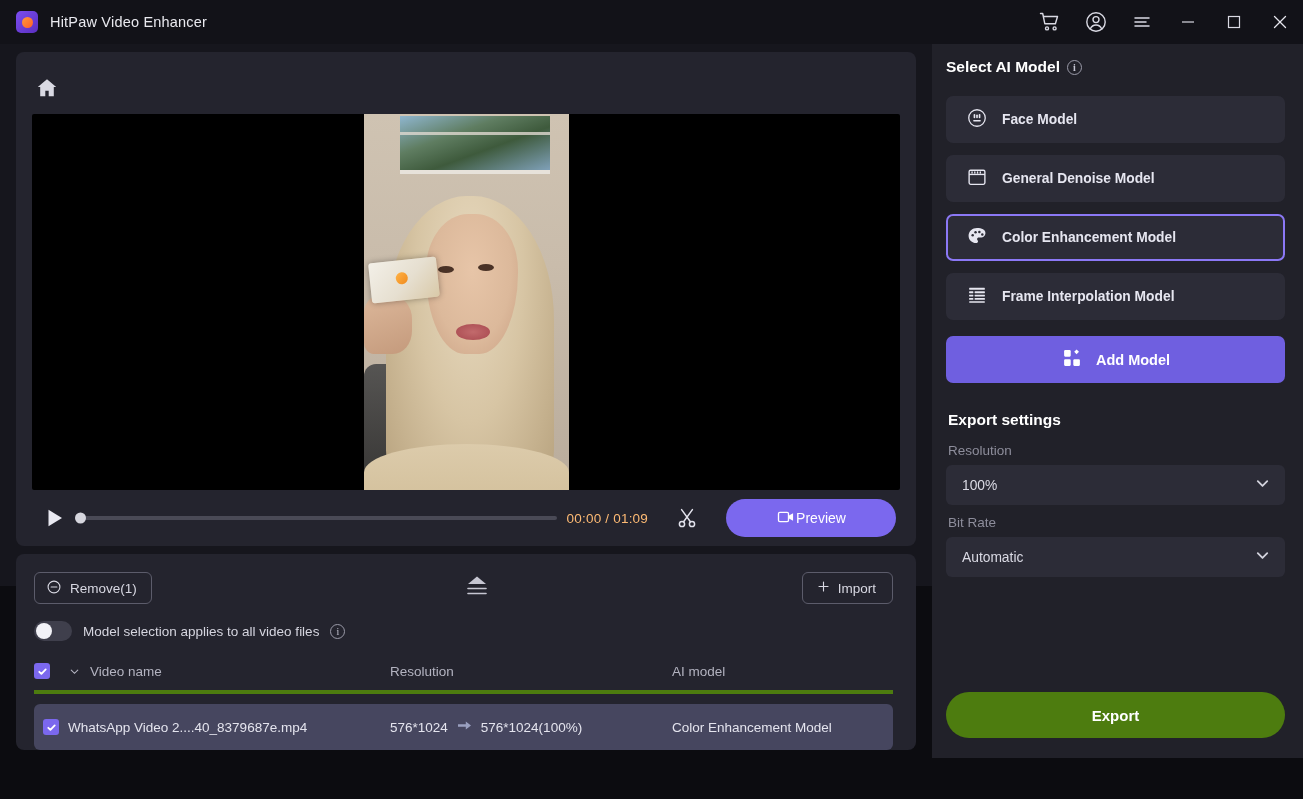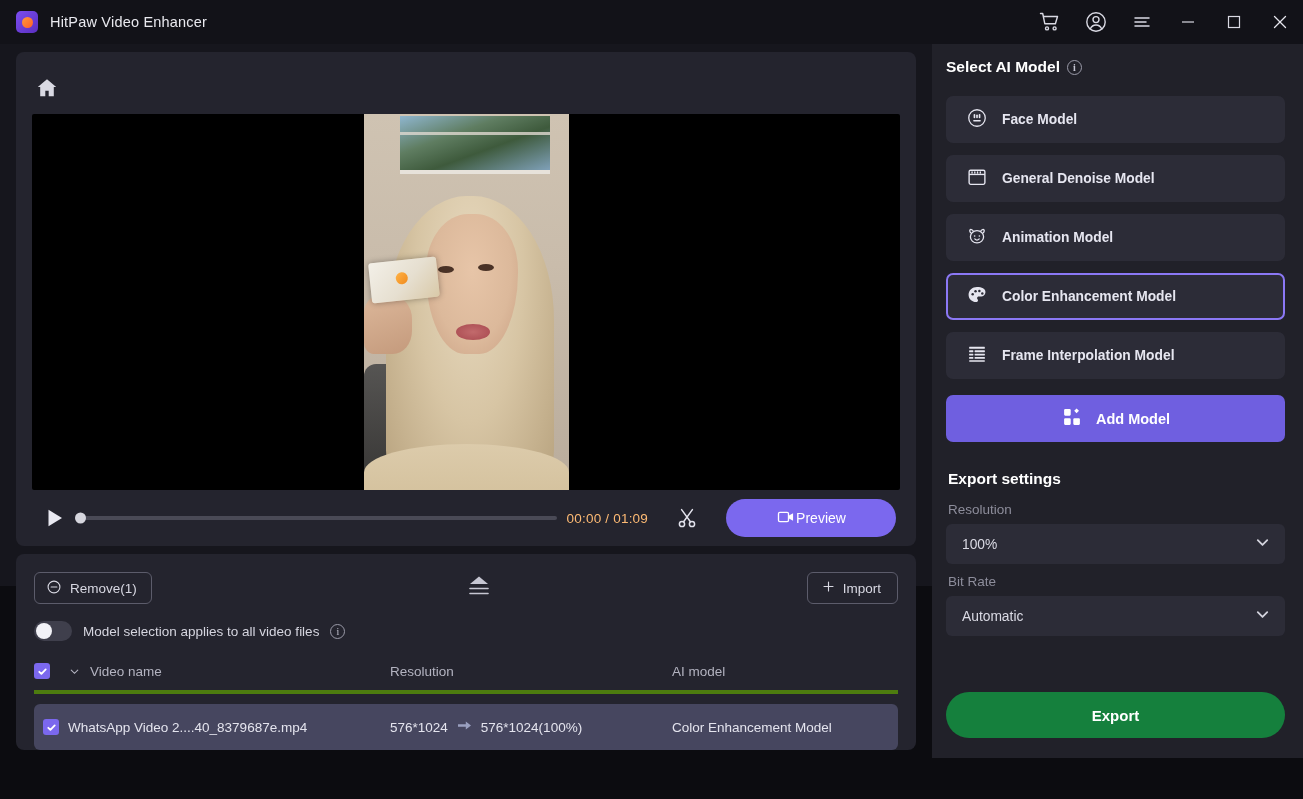--- a/index.html
+++ b/index.html
@@ -126,21 +126,21 @@
     background: #7b68ee;
     display:flex; align-items:center; justify-content:center; 
     color:#fff; font-size:14px;
   }
 
   
   .filepanel {
     background: #24242e;
     border-radius: 8px;
     flex: 1 1 auto;
-    padding: 12px 18px 0 18px;
+    padding: 12px 23px 0 18px;
     display: flex; flex-direction: column;
     overflow: hidden;
   }
   .fp-toolbar { height: 44px; flex:0 0 44px; display:flex; align-items:center; }
   .remove-btn {
     height: 32px; padding: 0 14px 0 11px; border:1px solid #5c5c6b; border-radius: 6px;
     display:flex; align-items:center; gap:8px; color:#d8d8e2; font-size:13.5px; background: transparent;
   }
   .fp-mid { flex:1 1 auto; display:flex; justify-content:center; align-items:center; }
   .import-btn {
@@ -205,21 +205,21 @@
   .section-title { color:#fff; font-size:15.5px; font-weight:bold; margin: 14px 0 10px 2px; }
   .field-label { color:#8d8d9b; font-size:13.5px; margin: 4px 0 7px 2px; }
   .select {
     height: 40px; border-radius: 6px; background:#2c2c37;
     display:flex; align-items:center; justify-content:space-between;
     padding: 0 14px 0 16px; color:#dadae4; font-size:13.8px;
     margin-bottom: 6px;
   }
   .rp-spacer { flex: 1 1 auto; }
   .export-btn {
-    height: 46px; border-radius: 23px; background:#15803d;
+    height: 46px; border-radius: 23px; background:#4d7c0f;
     display:flex; align-items:center; justify-content:center;
     color:#fff; font-size:15px; font-weight:bold;
     margin-bottom: 10px;
   }
   .info-i {
     width:15px; height:15px; border-radius:50%;
     border:1.4px solid #9a9aa8; color:#c5c5d2;
     font-size:10px; font-style:normal;
     display:inline-flex; align-items:center; justify-content:center;
     font-family:"Liberation Serif", serif;
@@ -457,33 +457,20 @@
             <line x1="3.4" y1="9.2" x2="20.6" y2="9.2"></line>
             <line x1="6.6" y1="6.6" x2="6.6" y2="7.6" stroke-linecap="round"></line>
             <line x1="9.6" y1="6.6" x2="9.6" y2="7.6" stroke-linecap="round"></line>
             <line x1="12.6" y1="6.6" x2="12.6" y2="7.6" stroke-linecap="round"></line>
             <line x1="15.6" y1="6.6" x2="15.6" y2="7.6" stroke-linecap="round"></line>
           </svg>
         </span>
         <span>General Denoise Model</span>
       </div>
 
-      <div class="model-btn">
-        <span>
-          <svg width="22" height="22" viewBox="0 0 24 24" fill="none" stroke="#e6e6f0" stroke-width="1.4">
-            <path d="M5.6 8.6C4.6 8.2 3.6 6.6 4.4 5.4c.9-1.3 3 .2 3.6 1.4"></path>
-            <path d="M18.4 8.6c1-.4 2-2 1.2-3.2-.9-1.3-3 .2-3.6 1.4"></path>
-            <path d="M12 6.2c-4.1 0-7.2 2.9-7.2 6.6S7.9 19.6 12 19.6s7.2-3.1 7.2-6.8S16.1 6.2 12 6.2z"></path>
-            <circle cx="9.4" cy="12" r=".9" fill="#e6e6f0" stroke="none"></circle>
-            <circle cx="14.6" cy="12" r=".9" fill="#e6e6f0" stroke="none"></circle>
-            <path d="M9.6 15.2c.8.9 1.6 1.3 2.4 1.3s1.6-.4 2.4-1.3" stroke-linecap="round"></path>
-          </svg>
-        </span>
-        <span>Animation Model</span>
-      </div>
 
       <div class="model-btn selected">
         <span>
           <svg width="22" height="22" viewBox="0 0 24 24" fill="#e6e6f0">
             <path d="M12 3.2C6.9 3.2 2.8 6.9 2.8 11.6c0 4.6 3.8 8 8.2 8 1.4 0 2.1-.8 2.1-1.7 0-.5-.2-.9-.5-1.2-.3-.4-.5-.8-.5-1.3 0-1 .8-1.7 1.9-1.7h1.9c3 0 5.3-2.2 5.3-5.1 0-3.6-3.9-5.4-9.2-5.4z"></path>
             <circle cx="7.3" cy="11.3" r="1.35" fill="#2c2c37"></circle>
             <circle cx="10.4" cy="7.8" r="1.35" fill="#2c2c37"></circle>
             <circle cx="14.6" cy="7.6" r="1.35" fill="#2c2c37"></circle>
             <circle cx="17.8" cy="10.3" r="1.35" fill="#2c2c37"></circle>
           </svg>

